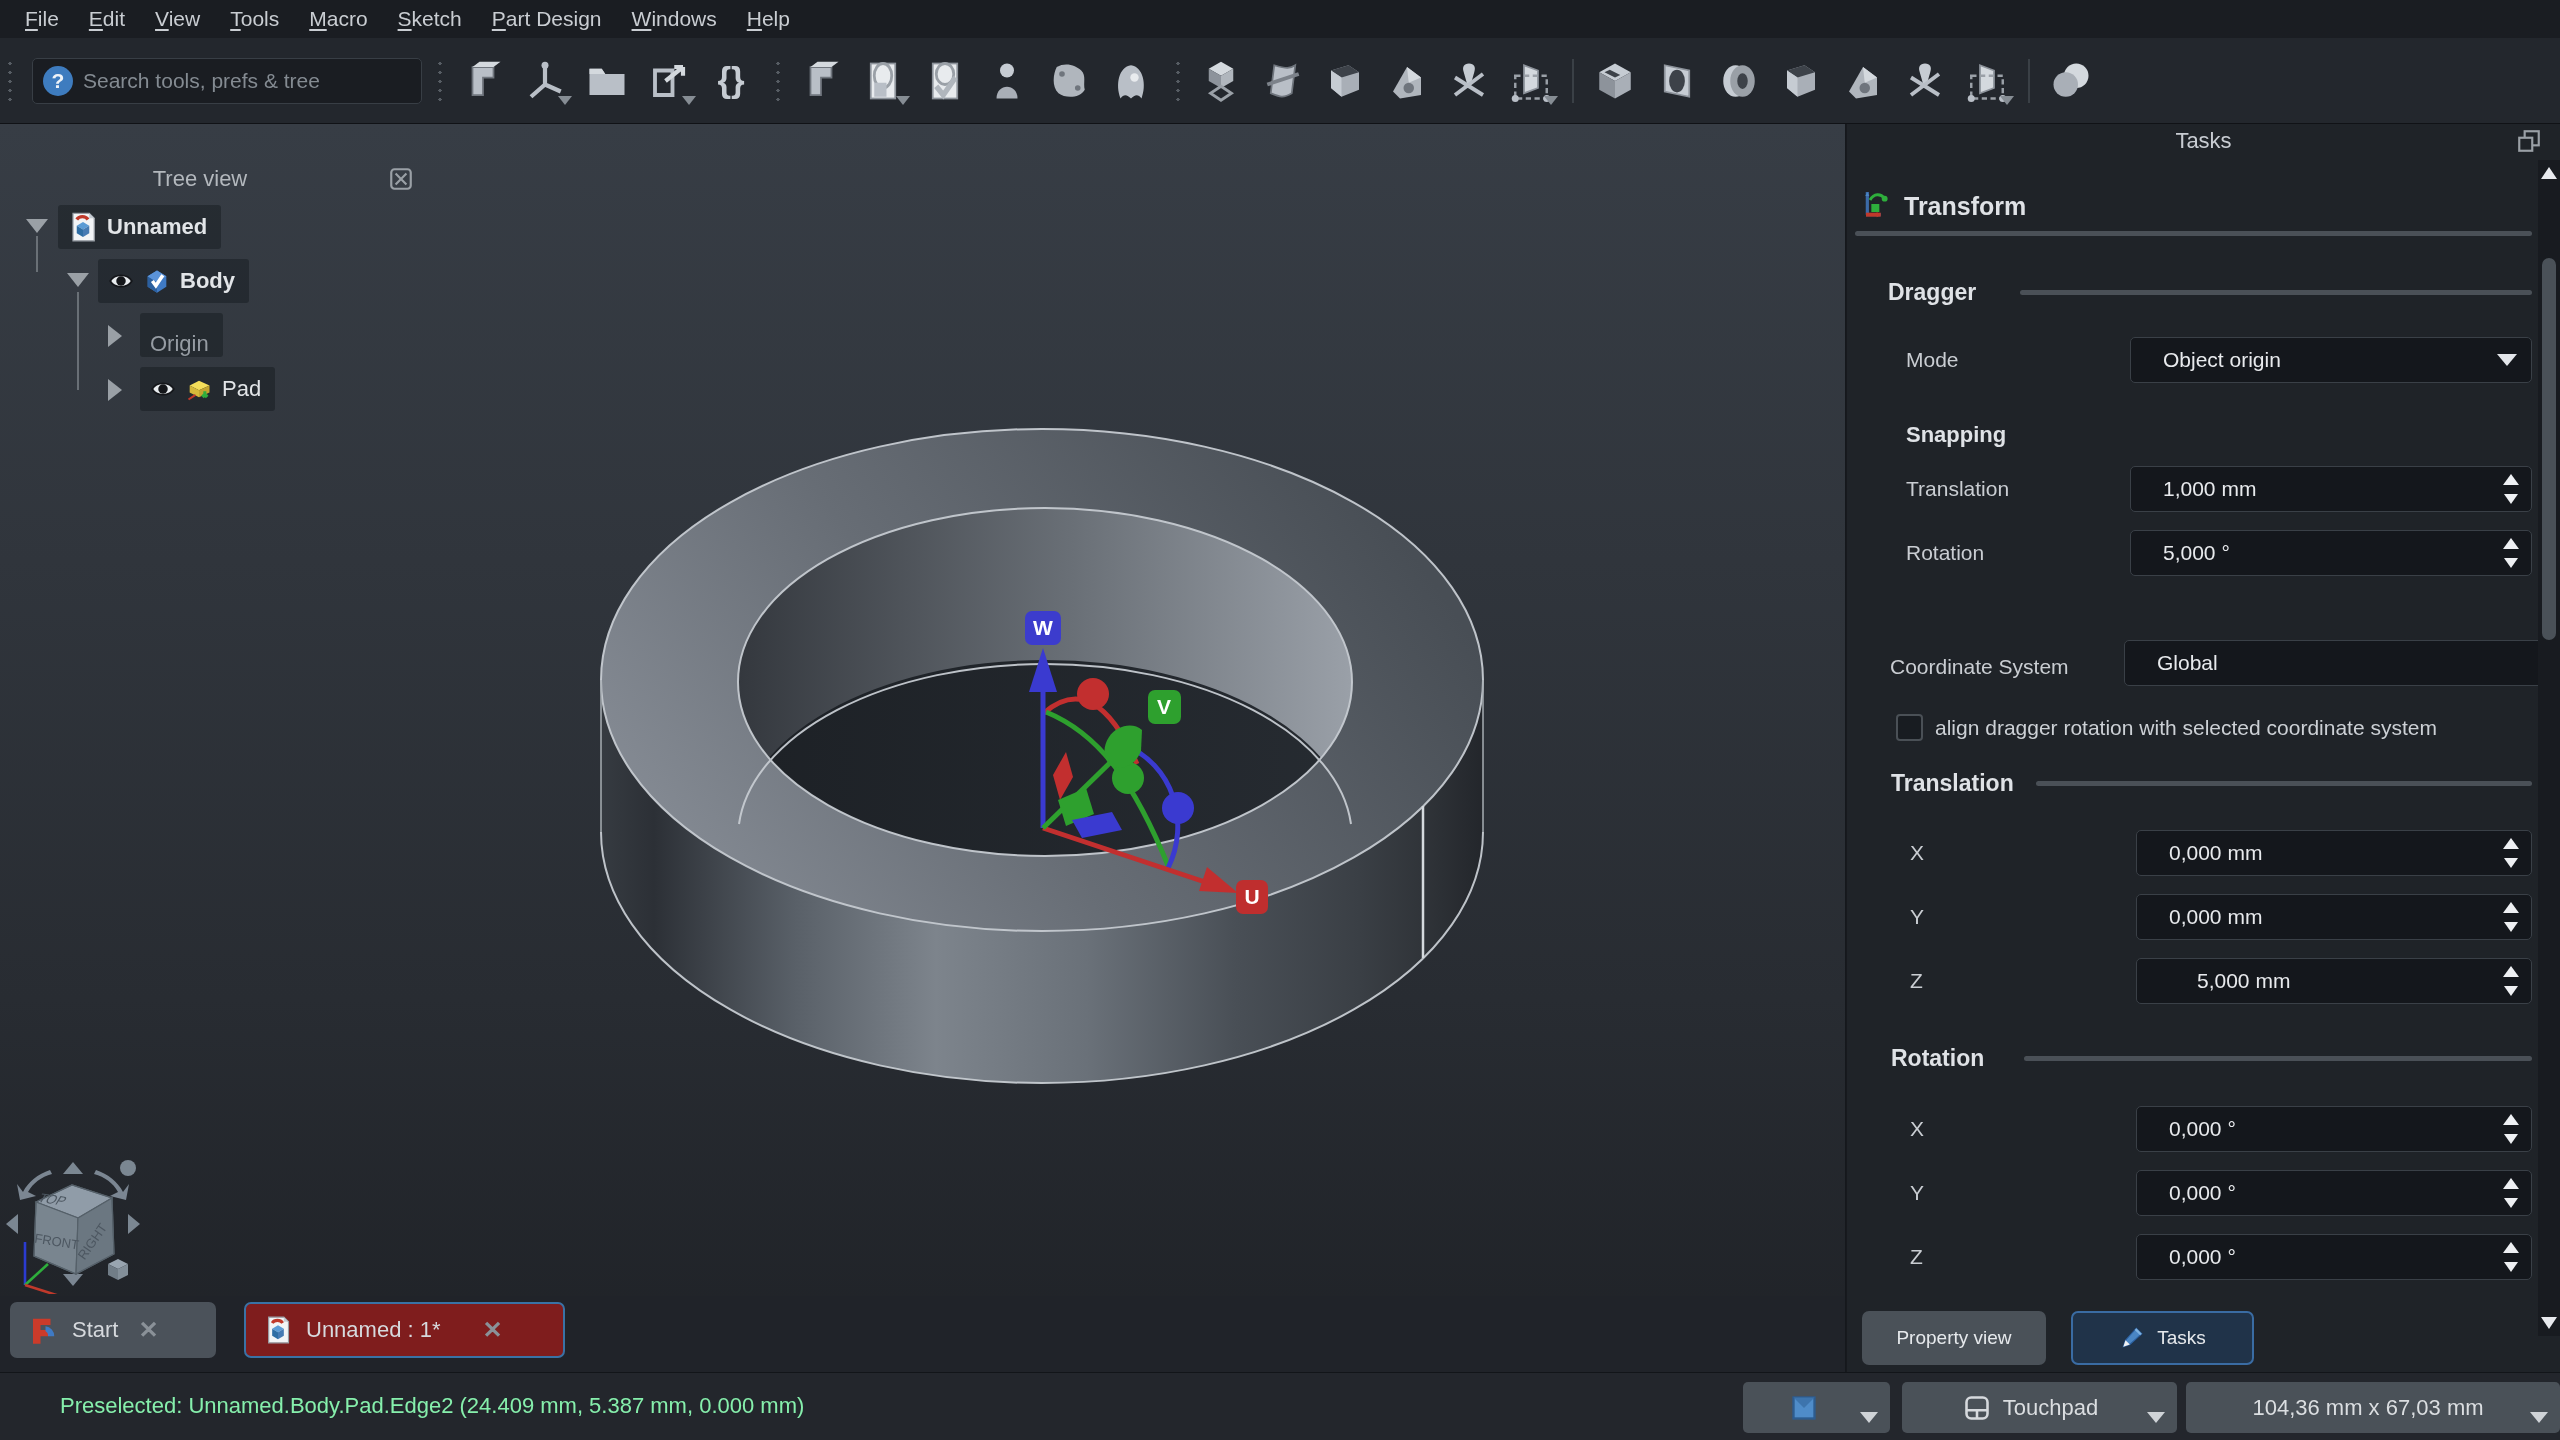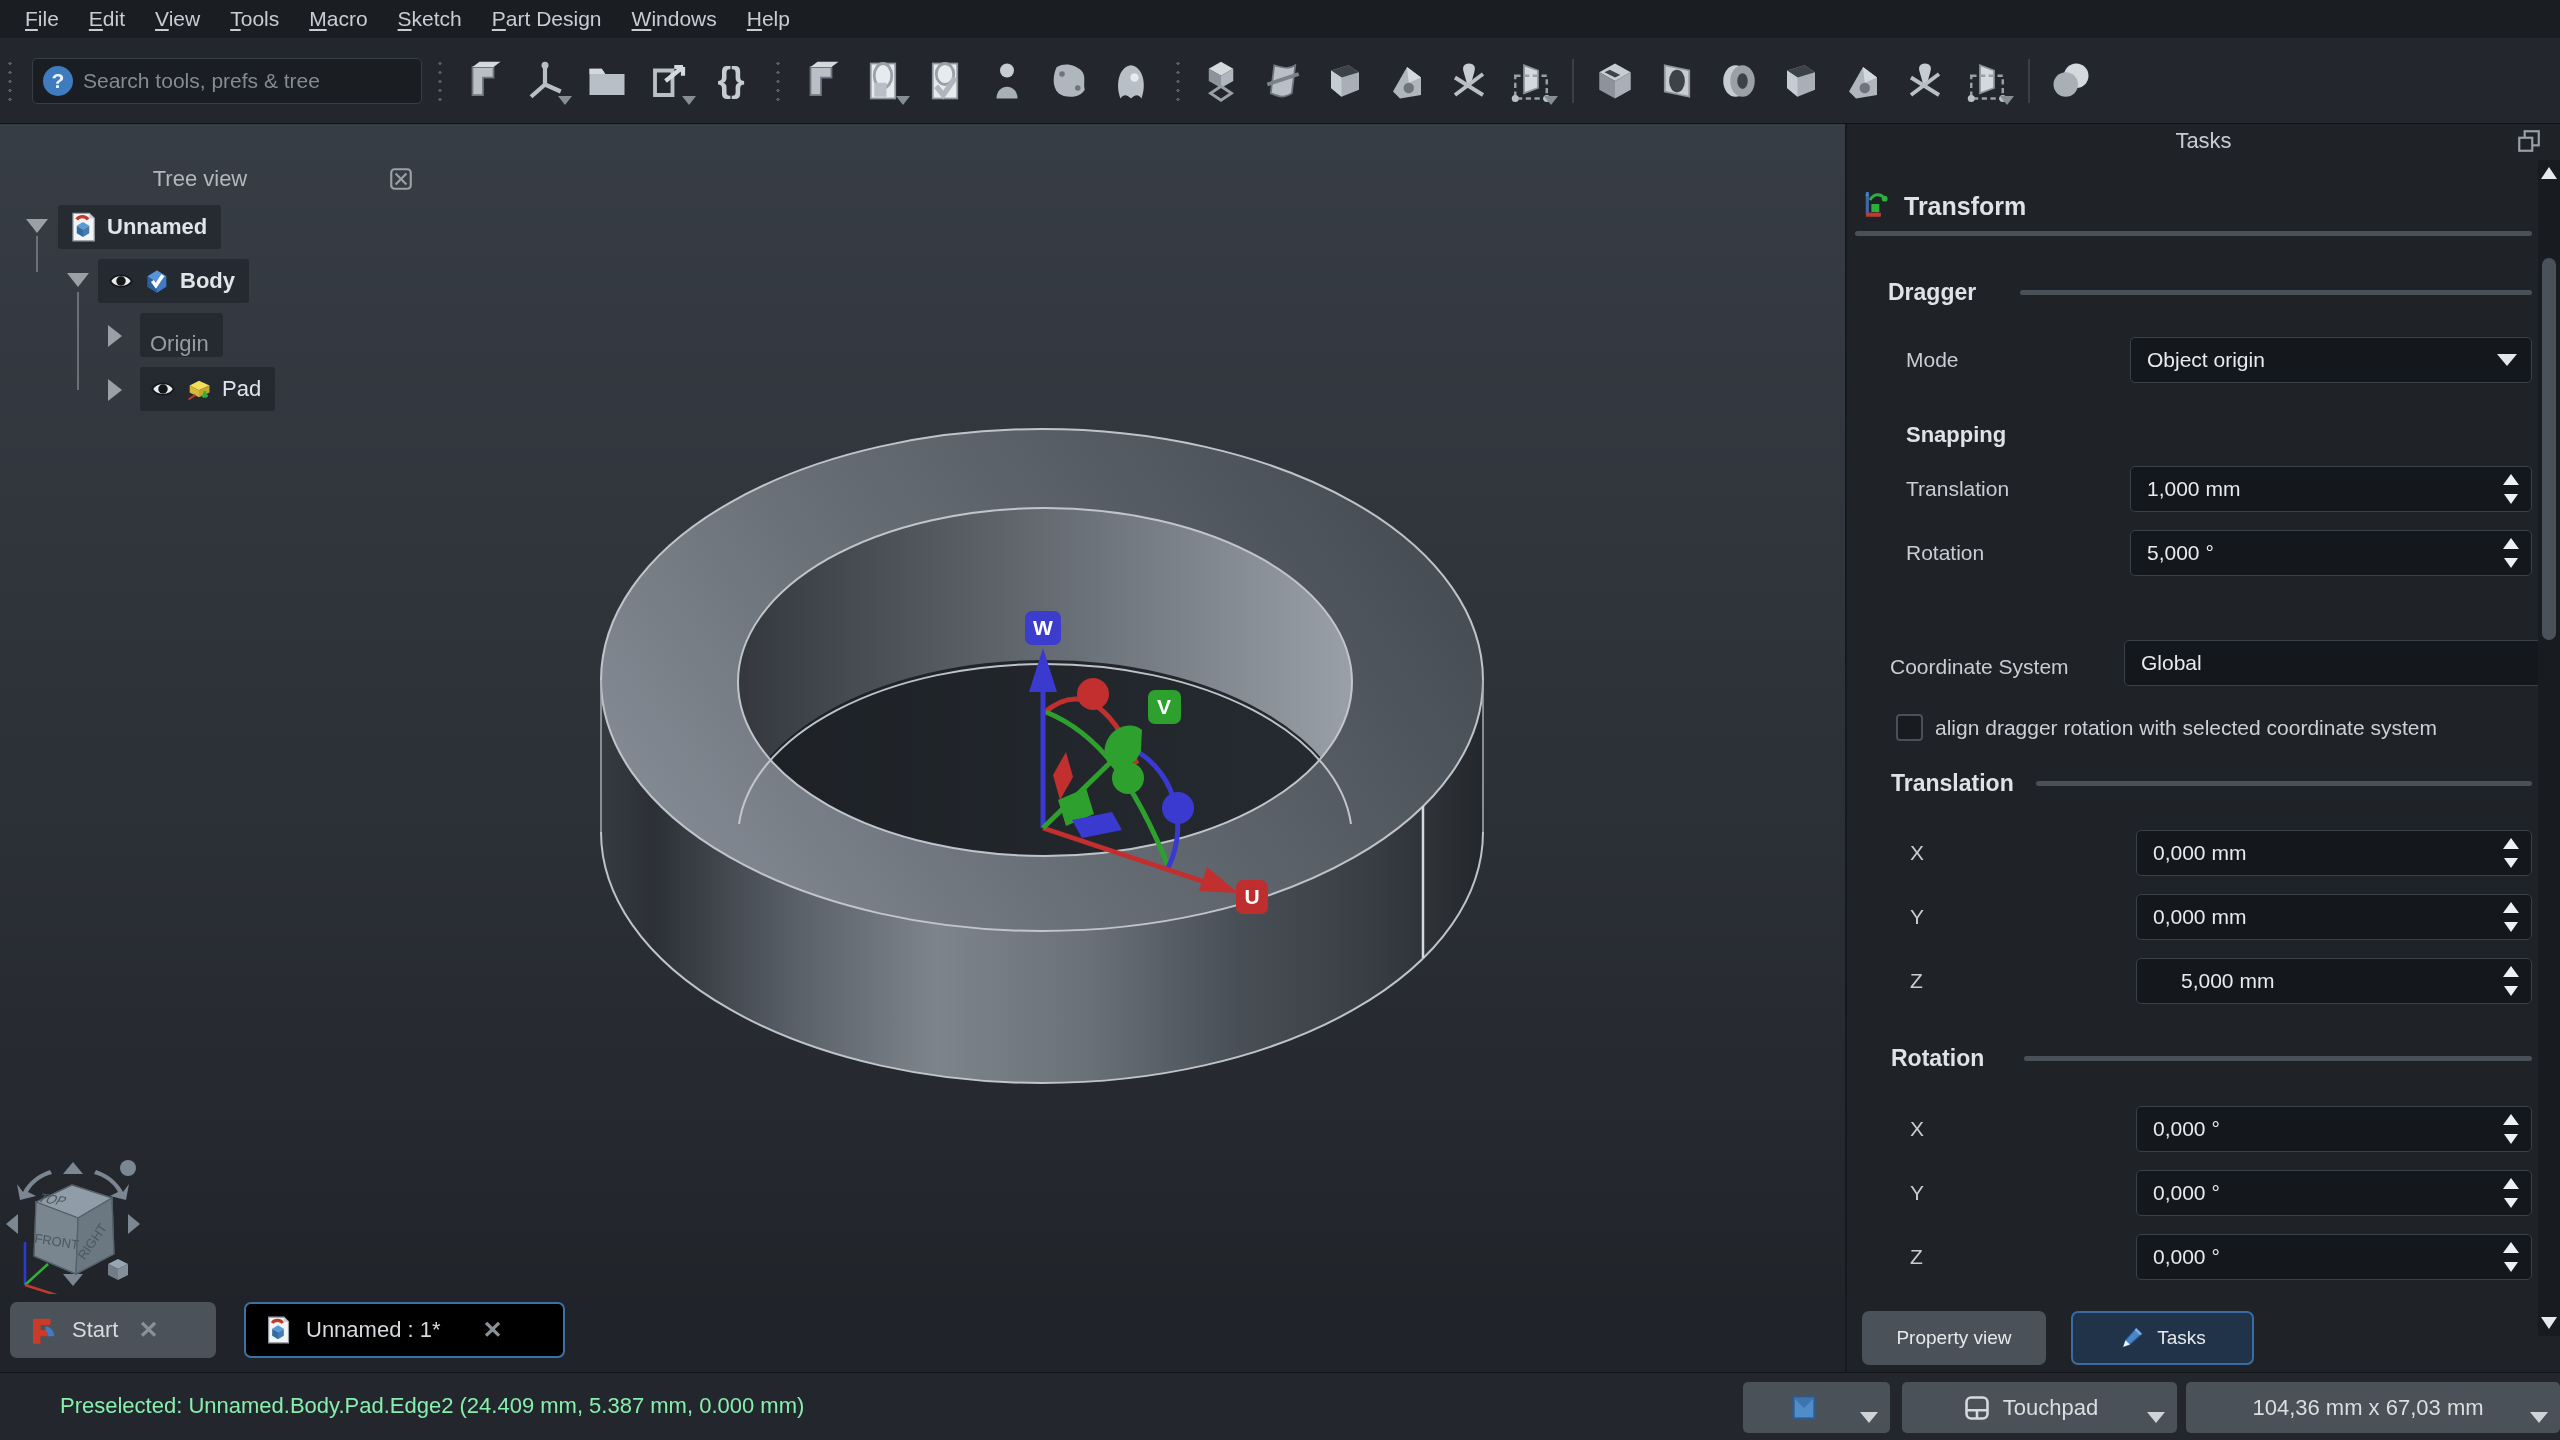--- a/index.html
+++ b/index.html
@@ -57,34 +57,34 @@
   .tree-label.bold { font-weight:bold; }
   .tree-label.dim { color:#969ca3; }
   .tree-guide { position:absolute; width:2px; background:rgba(150,156,163,0.55); }
 
   
   .tabstrip { position:absolute; left:0; top:1172px; width:1846px; height:76px; background:#202329; }
   .doc-tab { position:absolute; top:6px; height:56px; border-radius:7px; display:flex;
              align-items:center; gap:14px; padding:0 18px; font-size:22px; color:#d6d9dd; }
   .doc-tab .x { font-size:24px; color:#8a9198; font-weight:bold; margin-left:6px;}
   .tab-start { left:10px; width:206px; background:#4b525a; }
-  .tab-doc { left:244px; width:321px; background:#000000; border:2px solid #3a72a5; }
+  .tab-doc { left:244px; width:321px; background:#7f1d1d; border:2px solid #3a72a5; }
 
   
   .tasks-panel { position:absolute; left:1847px; top:124px; width:713px; height:1248px;
                  background:#1f2328; z-index:30; overflow:hidden; }
   .tasks-title { position:absolute; top:4px; left:0; width:100%; text-align:center;
                  font-size:22px; color:#c8ccd2; }
   .float-icon { position:absolute; right:18px; top:4px; }
   .tp-rule { position:absolute; height:5px; background:#4a5057; border-radius:3px; }
   .tp-head { position:absolute; font-size:23px; font-weight:bold; color:#dfe2e6; }
   .tp-label { position:absolute; font-size:21px; color:#c9cdd2; }
   .field { position:absolute; height:46px; background:#14171c; border:1px solid #3a4047;
            border-radius:5px; display:flex; align-items:center; }
-  .field .val { font-size:21px; color:#e8eaed; margin-left:16px; flex:1; }
+  .field .val { font-size:21px; color:#e8eaed; margin-left:32px; flex:1; }
   .combo-caret { width:0; height:0; border-left:10px solid transparent; border-right:10px solid transparent;
                  border-top:12px solid #e3e6ea; margin-right:14px; }
   .spin-btns { display:flex; flex-direction:column; gap:9px; margin-right:12px; align-items:center;}
   .sp-up { width:0;height:0;border-left:8px solid transparent;border-right:8px solid transparent;
            border-bottom:11px solid #eef0f3; }
   .sp-dn { width:0;height:0;border-left:7px solid transparent;border-right:7px solid transparent;
            border-top:10px solid #eef0f3; }
   .checkbox { position:absolute; width:27px; height:27px; background:#181c21;
               border:2px solid #4a5056; border-radius:4px; }
   .chk-label { position:absolute; font-size:21px; color:#ccd0d5; white-space:nowrap; overflow:hidden; }

